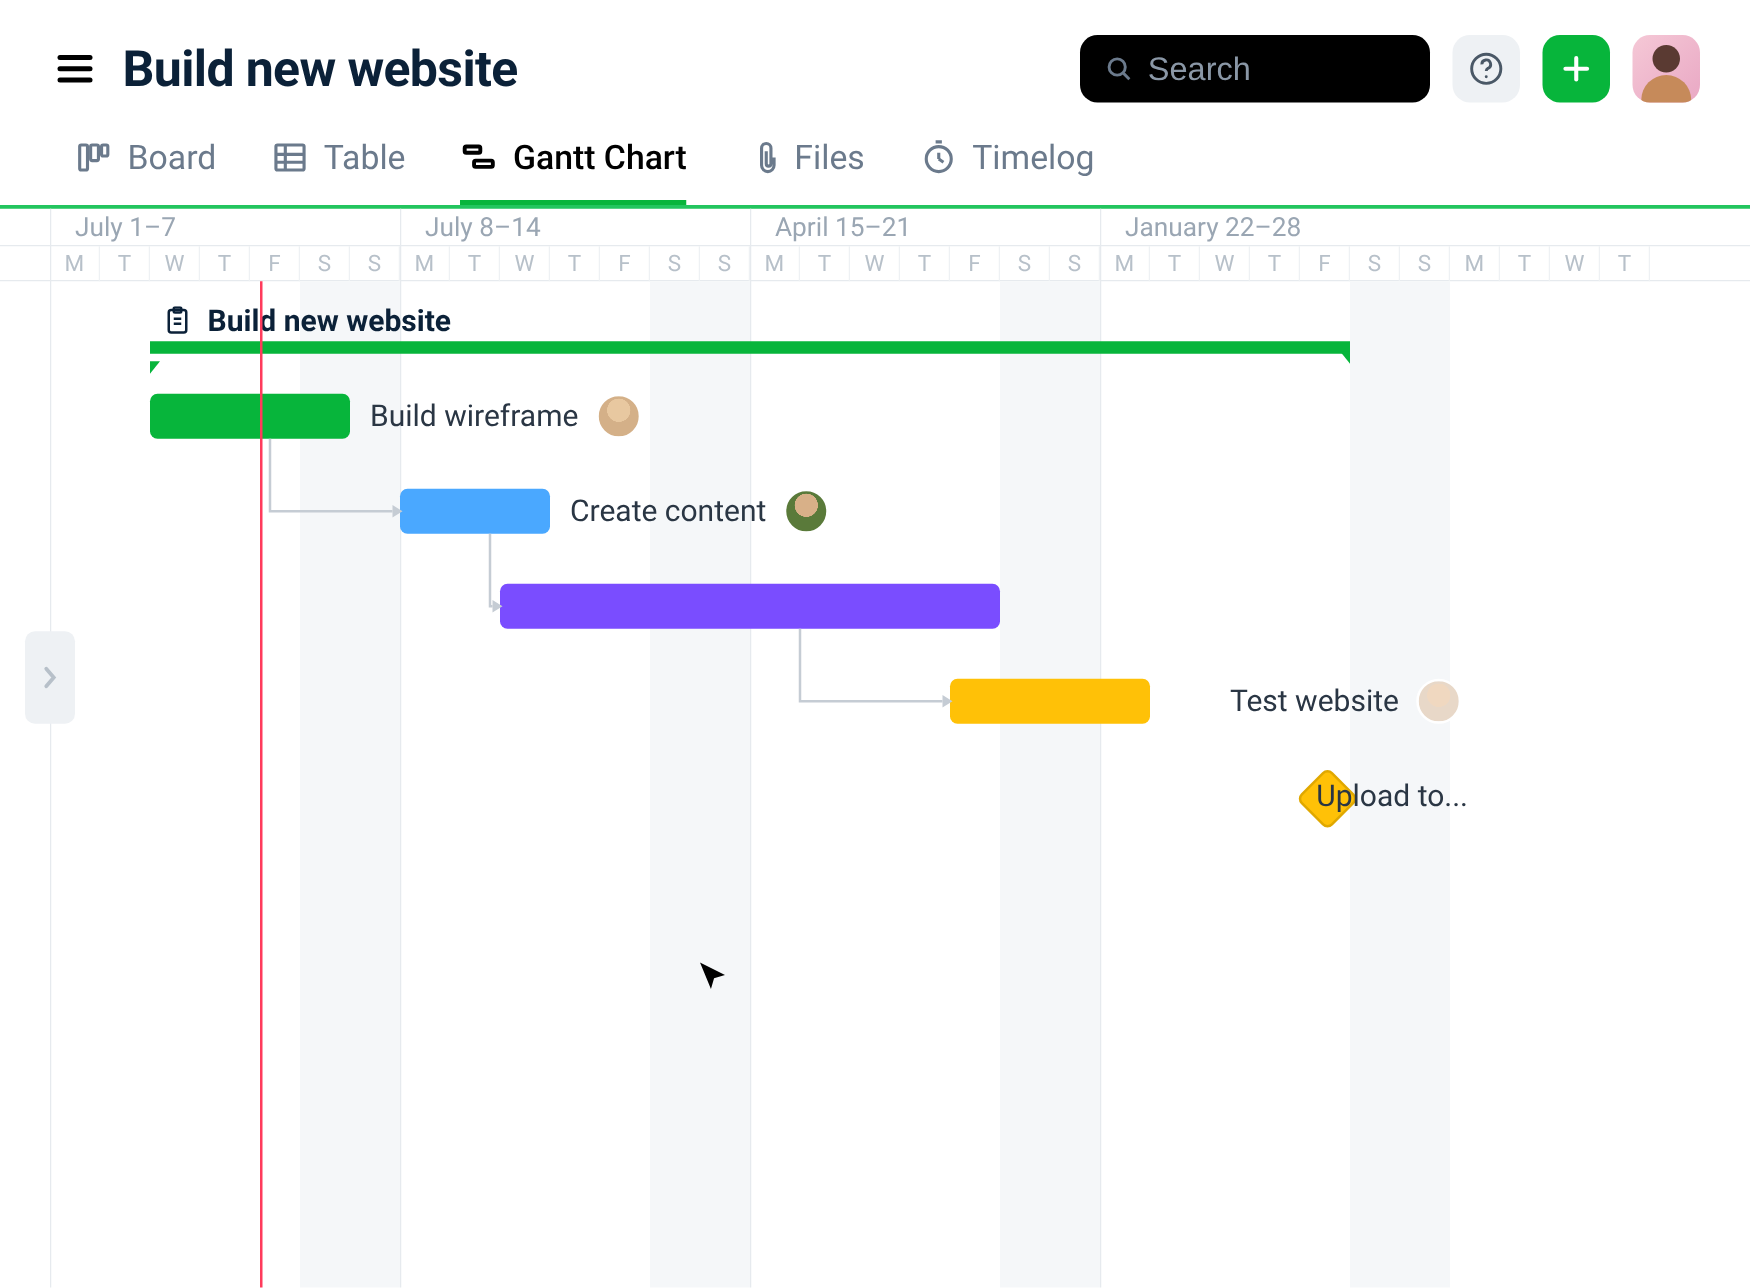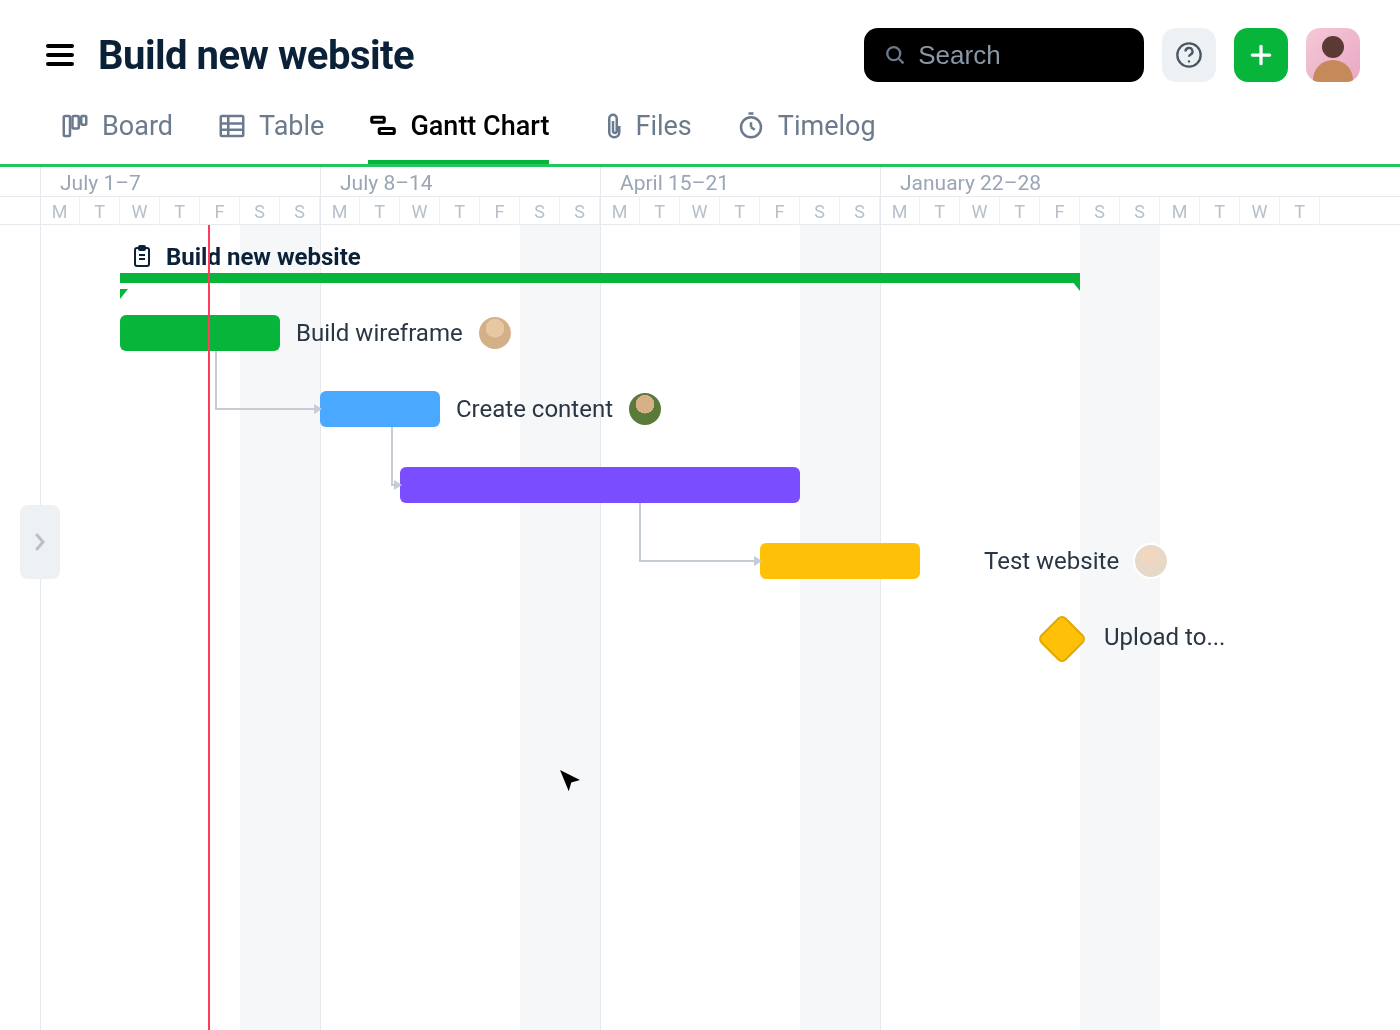--- a/index.html
+++ b/index.html
@@ -317,15 +317,15 @@
         </svg></div>
       <div class="dep-arrow" style="left: 0px; top: 0px;"><svg width="1400" height="900">
           <path d="M 392 202 L 392 260 L 394 260" fill="none" stroke="#c5ccd4" stroke-width="2"></path>
           <polygon points="394,255 402,260 394,265" fill="#c5ccd4"></polygon>
         </svg></div>
       <div class="dep-arrow" style="left: 0px; top: 0px;"><svg width="1400" height="900">
           <path d="M 640 278 L 640 336 L 754 336" fill="none" stroke="#c5ccd4" stroke-width="2"></path>
           <polygon points="754,331 762,336 754,341" fill="#c5ccd4"></polygon>
         </svg></div>
       <div class="milestone" style="left: 1044px; top: 396px;"></div>
-      <div class="milestone-label" style="left: 1104px; top: 398px;">Upload to...</div>
+      <div class="milestone-label" style="left: 1053px; top: 398px;">Upload to...</div>
     </div>
 </div>
 
 </body></html>

